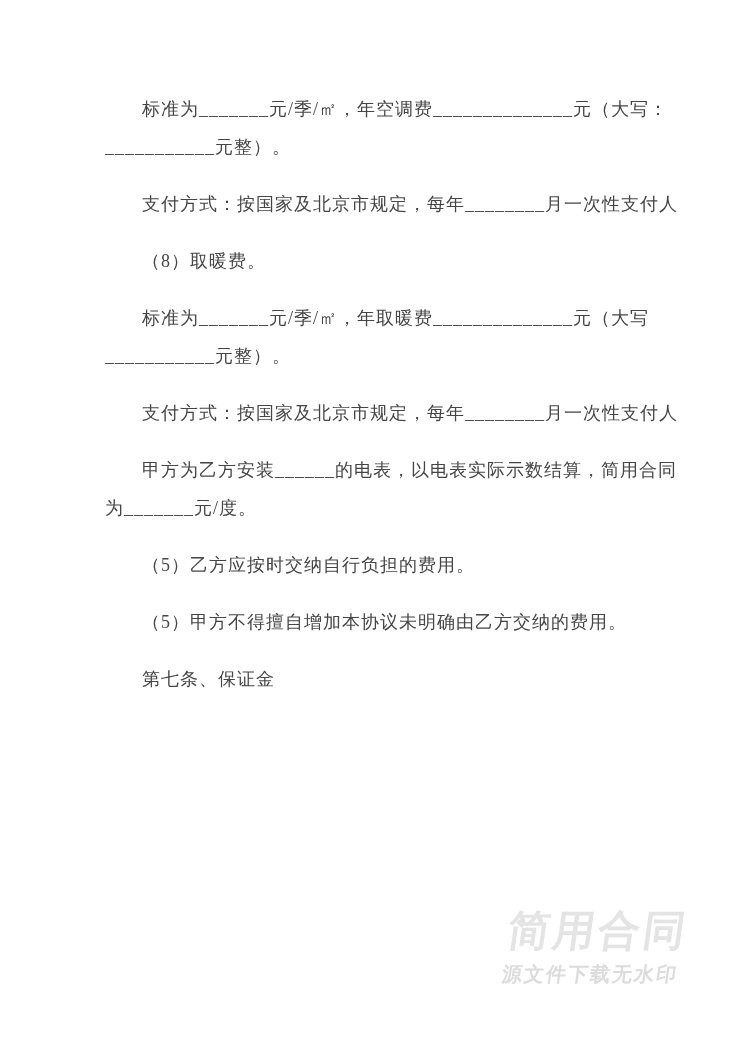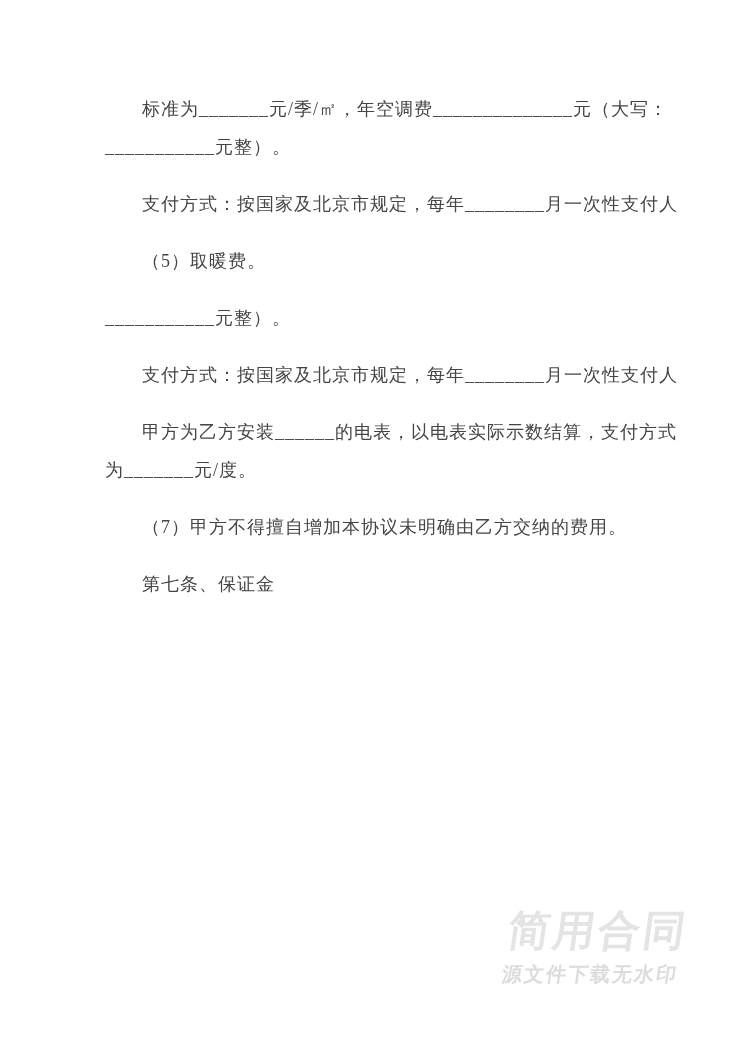--- a/index.html
+++ b/index.html
@@ -71,41 +71,45 @@
     <div class="para">
       <div class="line indent">标准为_______元/季/㎡，年空调费______________元（大写：</div>
       <div class="line">___________元整）。</div>
     </div>
 
     <div class="para">
       <div class="line indent">支付方式：按国家及北京市规定，每年________月一次性支付人</div>
     </div>
 
     <div class="para">
-      <div class="line indent">（5）取暖费。</div>
+      <div class="line indent">（8）取暖费。</div>
     </div>
 
     <div class="para">
+      <div class="line indent">标准为_______元/季/㎡，年取暖费______________元（大写</div>
       <div class="line">___________元整）。</div>
     </div>
 
     <div class="para">
       <div class="line indent">支付方式：按国家及北京市规定，每年________月一次性支付人</div>
     </div>
 
 
     <div class="para">
-      <div class="line indent">甲方为乙方安装______的电表，以电表实际示数结算，支付方式</div>
+      <div class="line indent">甲方为乙方安装______的电表，以电表实际示数结算，简用合同</div>
       <div class="line">为_______元/度。</div>
     </div>
 
 
+    <div class="para">
+      <div class="line indent">（5）乙方应按时交纳自行负担的费用。</div>
+    </div>
 
     <div class="para">
-      <div class="line indent">（7）甲方不得擅自增加本协议未明确由乙方交纳的费用。</div>
+      <div class="line indent">（5）甲方不得擅自增加本协议未明确由乙方交纳的费用。</div>
     </div>
 
     <div class="para">
       <div class="line indent">第七条、保证金</div>
     </div>
 
   </div>
 
   <div class="watermark">
     <div class="wm-title">简用合同</div>

